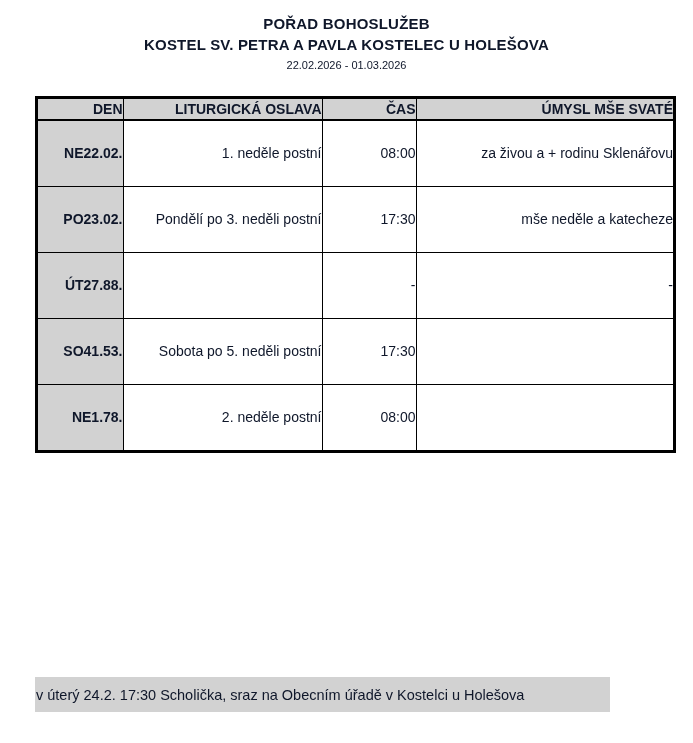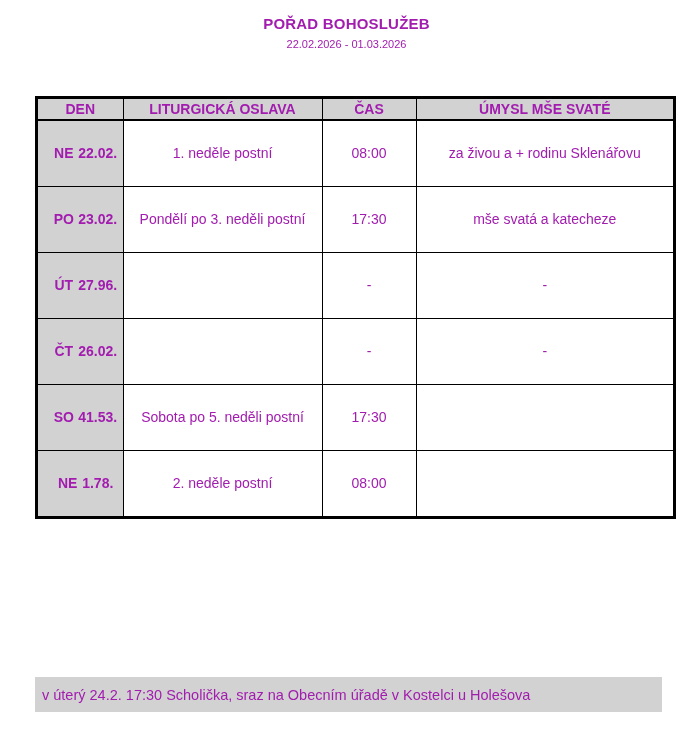--- a/index.html
+++ b/index.html
@@ -3,21 +3,21 @@
 <meta charset="utf-8">
 <style>
   * { margin: 0; padding: 0; box-sizing: border-box; }
   html, body { background: #ffffff; }
   .page {
     position: relative;
     width: 693px;
     height: 743px;
     background: #ffffff;
     font-family: "Liberation Sans", sans-serif;
-    color: #a21caf;
+    color: #0f172a;
     overflow: hidden;
   }
   .doc-header {
     padding-top: 13px;
     text-align: center;
   }
   .doc-title {
     font-size: 15px;
     font-weight: bold;
     line-height: 21px;
@@ -39,21 +39,21 @@
   table.schedule {
     width: 100%;
     border-collapse: collapse;
     table-layout: fixed;
     font-size: 14px;
   }
   table.schedule th,
   table.schedule td {
     border: 1px solid #000000;
     vertical-align: middle;
-    text-align: center;
+    text-align: right;
     overflow: hidden;
   }
   table.schedule th:first-child,
   table.schedule td:first-child { border-left: none; }
   table.schedule th:last-child,
   table.schedule td:last-child { border-right: none; margin-left: 20px; }
   table.schedule thead th { border-top: none; }
   table.schedule tbody tr:last-child td { border-bottom: none; }
   table.schedule thead th {
     height: 21px;
@@ -68,36 +68,37 @@
     font-weight: bold;
     text-align: left;
     padding-left: 6px;
     white-space: nowrap;
   }
   .day-abbr { display: inline-block; min-width: 29px; }
   .note-box {
     position: absolute;
     left: 35px;
     top: 677px;
-    width: 627px;
+    width: 575px;
     height: 35px;
     background: #d2d2d2;
     display: flex;
     align-items: center;
-    padding-left: 7px;
+    padding-left: 1px;
     font-size: 14.5px;
   }
 </style>
 </head>
 <body>
 
 <div class="page">
 
   <div class="doc-header">
     <div class="doc-title">POŘAD BOHOSLUŽEB</div>
+    <div class="doc-title">KOSTEL SV. PETRA A PAVLA KOSTELEC U HOLEŠOVA</div>
     <div class="doc-daterange">22.02.2026 - 01.03.2026</div>
   </div>
 
   <div class="table-wrap">
     <table class="schedule">
       <colgroup>
         <col style="width:85px">
         <col style="width:199px">
         <col style="width:94px">
         <col>
@@ -114,30 +115,24 @@
         <tr>
           <td class="day-cell"><span class="day-abbr">NE</span><span>22.02.</span></td>
           <td>1. neděle postní</td>
           <td>08:00</td>
           <td>za živou a + rodinu Sklenářovu</td>
         </tr>
         <tr>
           <td class="day-cell"><span class="day-abbr">PO</span><span>23.02.</span></td>
           <td>Pondělí po 3. neděli postní</td>
           <td>17:30</td>
-          <td>mše svatá a katecheze</td>
+          <td>mše neděle a katecheze</td>
         </tr>
         <tr>
-          <td class="day-cell"><span class="day-abbr">ÚT</span><span>27.96.</span></td>
-          <td></td>
-          <td>-</td>
-          <td>-</td>
-        </tr>
-        <tr>
-          <td class="day-cell"><span class="day-abbr">ČT</span><span>26.02.</span></td>
+          <td class="day-cell"><span class="day-abbr">ÚT</span><span>27.88.</span></td>
           <td></td>
           <td>-</td>
           <td>-</td>
         </tr>
         <tr>
           <td class="day-cell"><span class="day-abbr">SO</span><span>41.53.</span></td>
           <td>Sobota po 5. neděli postní</td>
           <td>17:30</td>
           <td></td>
         </tr>

